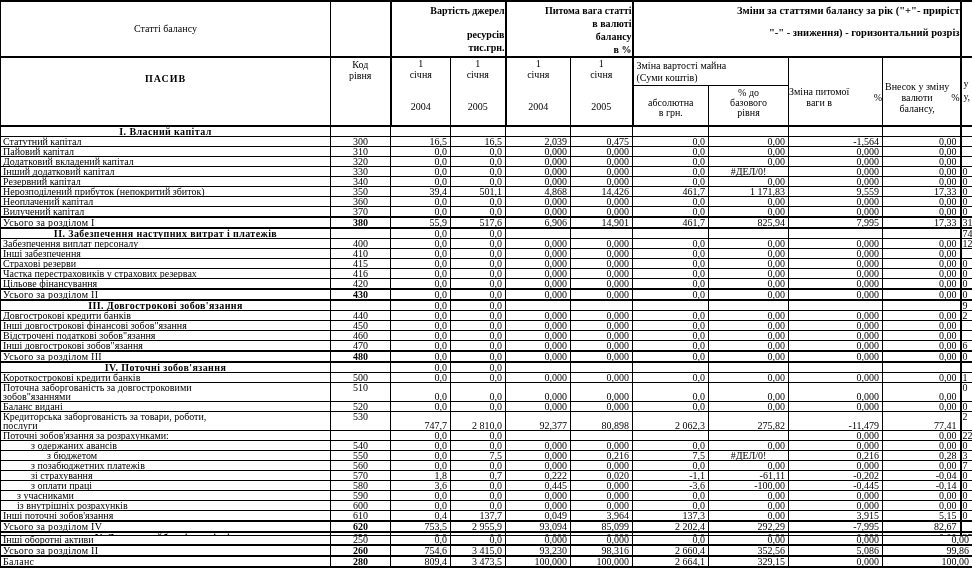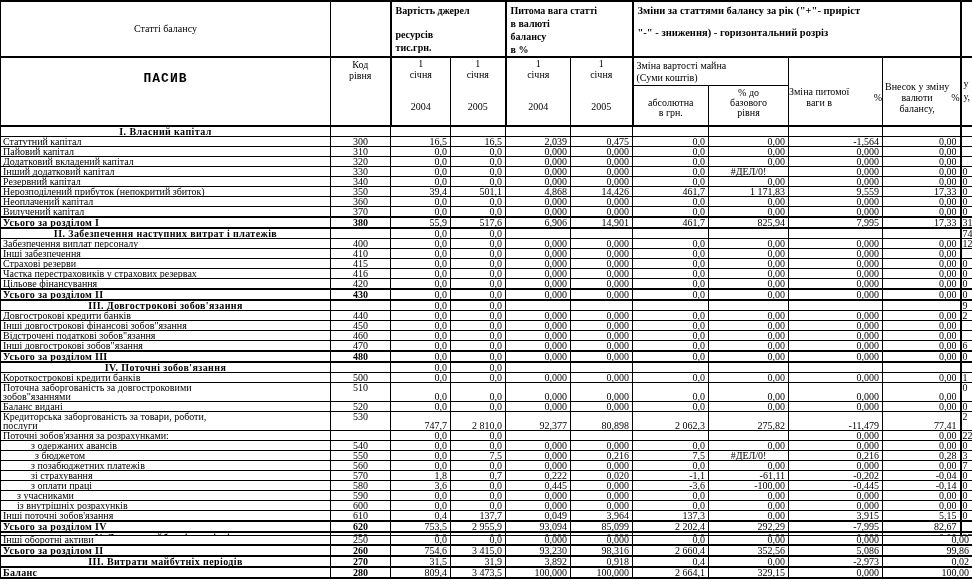--- a/index.html
+++ b/index.html
@@ -3,47 +3,47 @@
 <meta charset="utf-8">
 <style>
   html,body{margin:0;padding:0;background:#fff;}
   #page{position:relative;width:972px;height:580px;background:#fff;overflow:hidden;
         font-family:"Liberation Serif","DejaVu Serif",serif;color:#000;font-size:10px;}
   table{border-collapse:collapse;table-layout:fixed;background:#fff;}
   #upper{position:absolute;top:0;left:0;width:1020px;}
   #lower{position:absolute;top:535px;left:0;width:972px;}
   td{border:1px solid #000;padding:0;vertical-align:top;overflow:hidden;line-height:9px;}
   
-  .bt2{border-top:2px solid #000;} .bb2{border-bottom:2px solid #000;} .bl2{border-left:2px solid #000;}
+  .bt2{border-top:2px solid #000;text-align:right;} .bb2{border-bottom:2px solid #000;} .bl2{border-left:2px solid #000;}
   
   .lbl{padding-left:2px;white-space:pre-line;}
   .code{text-align:center;}
   .v{text-align:right;padding-right:3px;white-space:nowrap;}
   .v.err{text-align:center;padding-right:0;}
   .k{border-left:2px solid #000;padding-left:1px;white-space:nowrap;}
   #upper tbody tr{height:9px;}
   #lower tbody tr{height:10px;}
   tr.tall{height:18px !important;}
   tr.tall .v{vertical-align:bottom;}
   tr.clipped{height:9px !important;}
   .clipwrap{height:8px;overflow:hidden;display:flex;align-items:flex-end;}
   .v .clipwrap{justify-content:flex-end;}
   .code .clipwrap{justify-content:center;}
   tr.section .lbl,tr.section_total .lbl{text-align:center;font-weight:bold;letter-spacing:.4px;padding-left:0;}
-  tr.total .lbl,tr.balance .lbl{font-weight:bold;letter-spacing:.3px;}
+  tr.total .lbl,tr.balance .lbl{font-weight:normal;letter-spacing:.3px;}
   tr.total .code,tr.balance .code,tr.section_total .code{font-weight:bold;}
   tr.total td,tr.balance td{border-top-width:2px;border-bottom-width:2px;}
   
   .hd{vertical-align:top;}
   .h-items{vertical-align:middle;text-align:center;line-height:12px;}
   .h-src,.h-share,.h-changes{font-weight:bold;padding:2px 0 0 4px;line-height:13px;}
   .h-src div,.h-share div{line-height:13px;}
   .h-changes{font-size:10.5px;}
   .h-changes .ln2{margin-top:9px;}
-  .h-passive{text-align:center;font-weight:bold;font-size:13px;letter-spacing:1px;padding-top:16px;font-family:Liberation Mono, monospace;}
+  .h-passive{text-align:center;font-weight:bold;font-size:10px;letter-spacing:1px;padding-top:16px;}
   .h-code{text-align:center;padding-top:1px;line-height:11px;}
   .h-date .colflex{height:54px;display:flex;flex-direction:column;justify-content:space-between;align-items:center;text-align:center;line-height:11px;padding-bottom:1px;}
   .h-vc{padding:2px 0 0 3px;line-height:12px;}
   .h-abs,.h-pct{vertical-align:bottom;text-align:center;line-height:10px;padding-bottom:7px;}
   .h-tall .colflex{height:54px;display:flex;flex-direction:row;align-items:center;text-align:center;line-height:11px;padding-top:12px;padding-bottom:1px;}
   .h-tall .colflex .sp{flex:1;}
   .h-edge{padding-left:2px;line-height:11px;}
   .h-edge .f1{margin-top:20px;} .h-edge .f2{margin-top:2px;}
 </style>
 </head>
@@ -556,21 +556,21 @@
           <td class="v">0,0</td>
           <td class="v">0,000</td>
           <td class="v">0,000</td>
           <td class="v">0,0</td>
           <td class="v">0,00</td>
           <td class="v">0,000</td>
           <td class="v">0,00</td>
           <td class="k">0</td>
         </tr>
         <tr class="data">
-          <td class="lbl" style="padding-left: 34px;">з бюджетом</td>
+          <td class="lbl" style="padding-left: 46px;">з бюджетом</td>
           <td class="code">550</td>
           <td class="v">0,0</td>
           <td class="v">7,5</td>
           <td class="v">0,000</td>
           <td class="v">0,216</td>
           <td class="v">7,5</td>
           <td class="v err">#ДЕЛ/0!</td>
           <td class="v">0,216</td>
           <td class="v">0,28</td>
           <td class="k">3</td>
@@ -762,32 +762,20 @@
           <td class="code">260</td>
           <td class="v">754,6</td>
           <td class="v">3 415,0</td>
           <td class="v">93,230</td>
           <td class="v">98,316</td>
           <td class="v">2 660,4</td>
           <td class="v">352,56</td>
           <td class="v">5,086</td>
           <td class="v">99,86</td>
         </tr>
-        <tr class="section_total">
-          <td class="lbl">III. Витрати майбутніх періодів</td>
-          <td class="code">270</td>
-          <td class="v">31,5</td>
-          <td class="v">31,9</td>
-          <td class="v">3,892</td>
-          <td class="v">0,918</td>
-          <td class="v">0,4</td>
-          <td class="v">0,00</td>
-          <td class="v">-2,973</td>
-          <td class="v">0,02</td>
-        </tr>
         <tr class="balance">
           <td class="lbl">Баланс</td>
           <td class="code">280</td>
           <td class="v">809,4</td>
           <td class="v">3 473,5</td>
           <td class="v">100,000</td>
           <td class="v">100,000</td>
           <td class="v">2 664,1</td>
           <td class="v">329,15</td>
           <td class="v">0,000</td>

